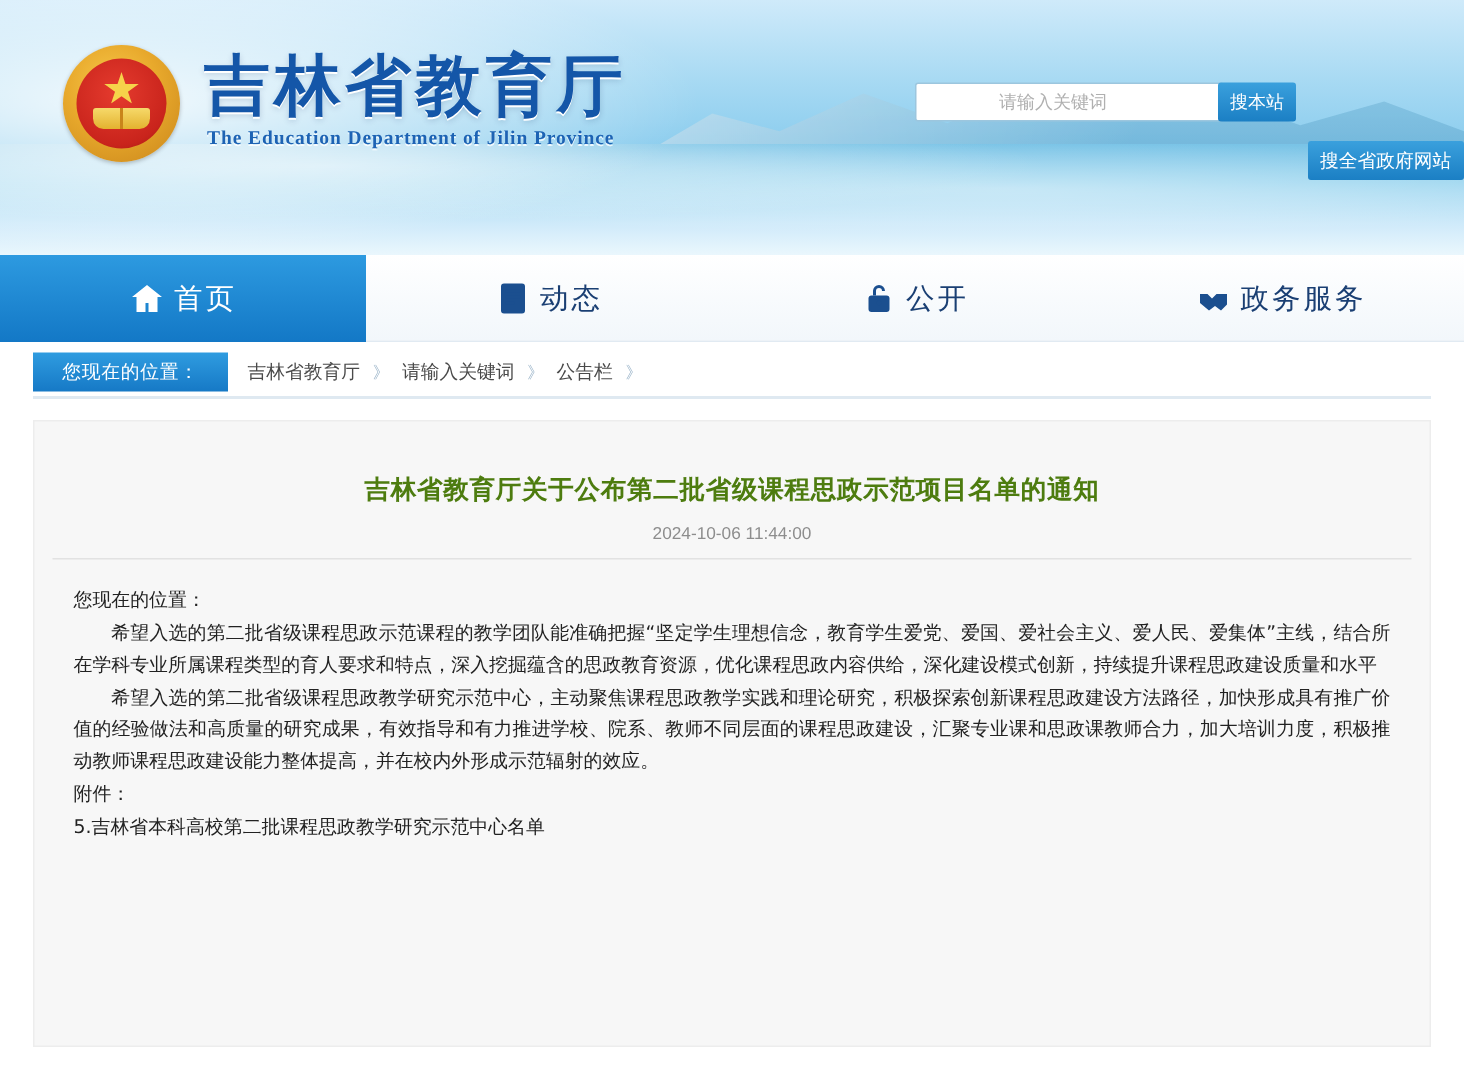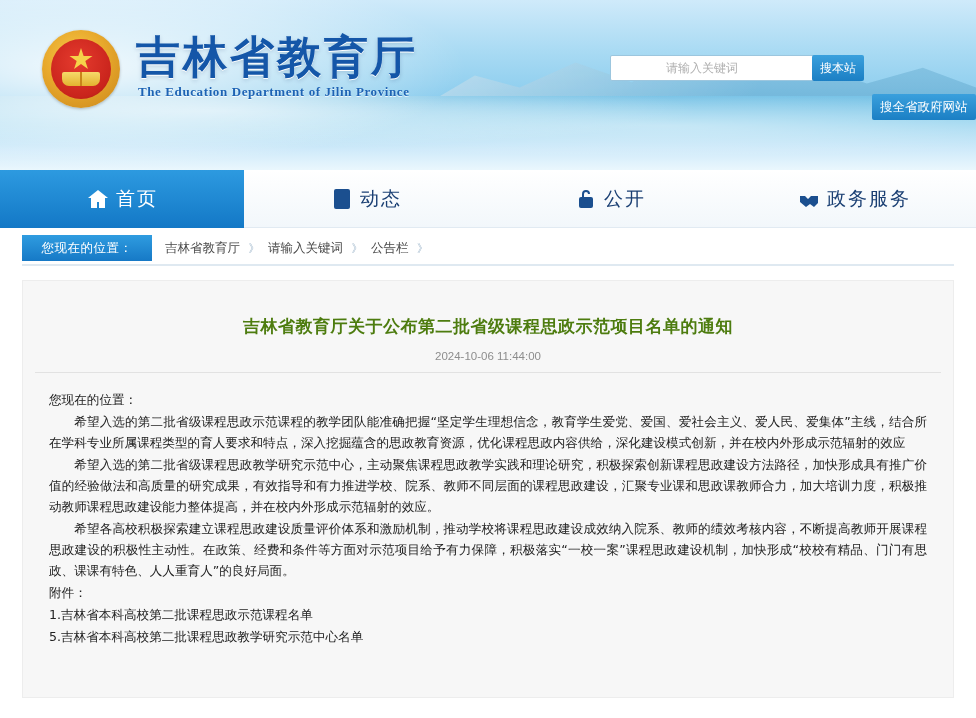--- a/index.html
+++ b/index.html
@@ -330,24 +330,22 @@
     <div class="crumb-rule"></div>
   </div>
 
   <div class="article">
     <div class="art-title">吉林省教育厅关于公布第二批省级课程思政示范项目名单的通知</div>
     <div class="art-date">2024-10-06 11:44:00</div>
     <div class="art-divider"></div>
 
     <div class="art-body">
       <p>您现在的位置：</p>
-      <p class="indent">希望入选的第二批省级课程思政示范课程的教学团队能准确把握“坚定学生理想信念，教育学生爱党、爱国、爱社会主义、爱人民、爱集体”主线，结合所在学科专业所属课程类型的育人要求和特点，深入挖掘蕴含的思政教育资源，优化课程思政内容供给，深化建设模式创新，并在校内外形成示范辐射的效应</p>
+      <p class="indent">希望入选的第二批省级课程思政示范课程的教学团队能准确把握“坚定学生理想信念，教育学生爱党、爱国、爱社会主义、爱人民、爱集体”主线，结合所在学科专业所属课程类型的育人要求和特点，深入挖掘蕴含的思政教育资源，优化课程思政内容供给，深化建设模式创新，持续提升课程思政建设质量和水平</p>
       <p class="indent">希望入选的第二批省级课程思政教学研究示范中心，主动聚焦课程思政教学实践和理论研究，积极探索创新课程思政建设方法路径，加快形成具有推广价值的经验做法和高质量的研究成果，有效指导和有力推进学校、院系、教师不同层面的课程思政建设，汇聚专业课和思政课教师合力，加大培训力度，积极推动教师课程思政建设能力整体提高，并在校内外形成示范辐射的效应。</p>
-      <p class="indent">希望各高校积极探索建立课程思政建设质量评价体系和激励机制，推动学校将课程思政建设成效纳入院系、教师的绩效考核内容，不断提高教师开展课程思政建设的积极性主动性。在政策、经费和条件等方面对示范项目给予有力保障，积极落实“一校一案”课程思政建设机制，加快形成“校校有精品、门门有思政、课课有特色、人人重育人”的良好局面。</p>
 
       <p class="att-head">附件：</p>
-      <p class="att-line">1.吉林省本科高校第二批课程思政示范课程名单</p>
       <p class="att-line">5.吉林省本科高校第二批课程思政教学研究示范中心名单</p>
 
     </div>
   </div>
 
 </div>
 
 </body></html>

